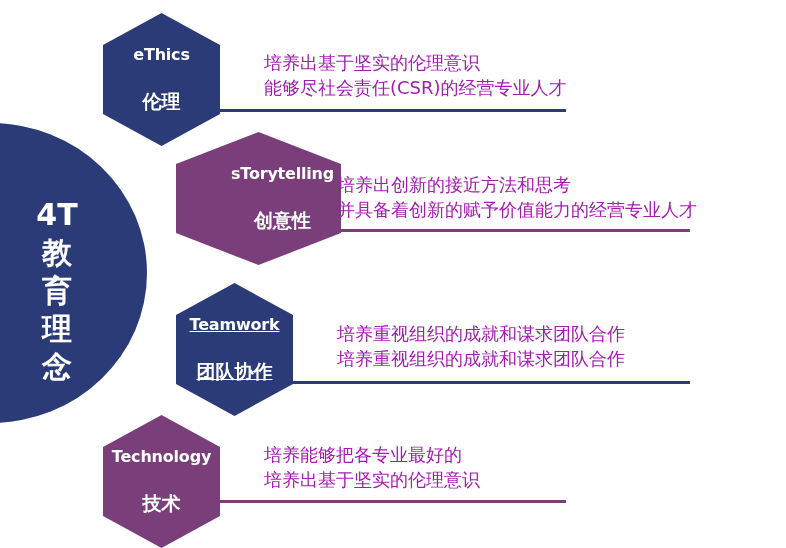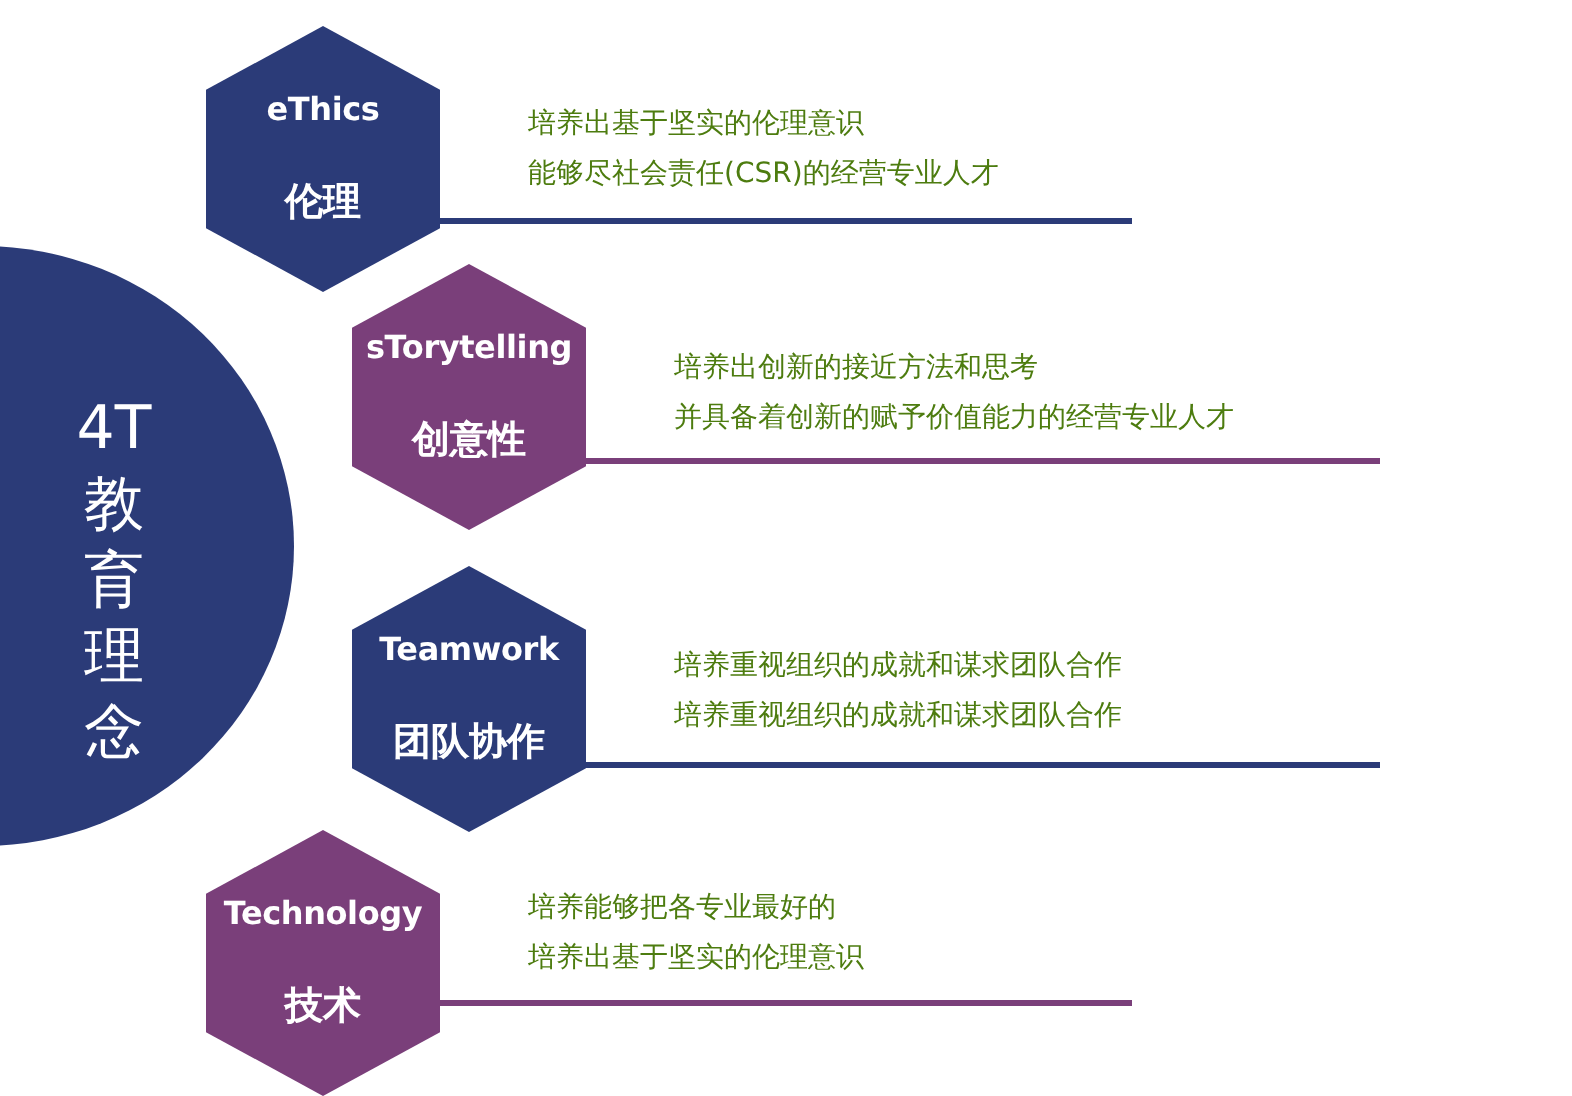--- a/index.html
+++ b/index.html
@@ -1,30 +1,30 @@
 <!DOCTYPE html>
 <html><head>
 <meta charset="utf-8">
 <style>
   html,body{margin:0;padding:0;background:#ffffff;}
   body{width:786px;height:548px;position:relative;overflow:hidden;
        font-family:"DejaVu Sans","Liberation Sans",sans-serif;}
   .circle{position:absolute;left:-165px;top:123px;width:312px;height:300px;border-radius:50%;
           background:#2b3b78;}
   .circle-text{position:absolute;left:22px;top:196px;width:70px;text-align:center;color:#fff;
-          font-weight:normal;font-size:30px;line-height:38px;}
+          font-weight:bold;font-size:30px;line-height:38px;}
   .hex{position:absolute;width:117px;height:133px;
        clip-path:polygon(50% 0%,100% 24%,100% 76%,50% 100%,0% 76%,0% 24%);
        display:flex;flex-direction:column;align-items:center;justify-content:center;color:#fff;font-weight:bold;text-align:center;}
   .hex .en{font-size:16px;line-height:22px;white-space:nowrap;letter-spacing:-0.2px;}
   .hex .zh{font-size:19px;line-height:30px;margin-top:20px;}
   .navy{background:#2b3b78;}
   .purple{background:#7a3f7a;}
   .line{position:absolute;height:3px;}
-  .desc{position:absolute;font-size:14px;line-height:25px;color:#4d7c0f;white-space:nowrap;}
+  .desc{position:absolute;font-size:18px;line-height:25px;color:#a21caf;white-space:nowrap;}
 </style>
 </head>
 <body>
 
 <div class="circle"></div>
 <div class="circle-text">
   <div>4T</div>
   <div>教</div>
   <div>育</div>
   <div>理</div>
@@ -35,31 +35,31 @@
 <div class="hex navy" style="left:103px;top:13px;">
   <div class="en">eThics</div>
   <div class="zh">伦理</div>
 </div>
 <div class="desc" style="left:264px;top:50px;">
   <div>培养出基于坚实的伦理意识</div>
   <div>能够尽社会责任(CSR)的经营专业人才</div>
 </div>
 
 <div class="line purple" style="left:270px;top:229px;width:420px;"></div>
-<div class="hex purple" style="left:176px;top:132px;">
+<div class="hex purple" style="left:176px;top:132px;padding-left:48px;">
   <div class="en">sTorytelling</div>
   <div class="zh">创意性</div>
 </div>
 <div class="desc" style="left:337px;top:172px;">
   <div>培养出创新的接近方法和思考</div>
   <div>并具备着创新的赋予价值能力的经营专业人才</div>
 </div>
 
 <div class="line navy" style="left:270px;top:381px;width:420px;"></div>
-<div class="hex navy" style="left:176px;top:283px;">
+<div class="hex navy" style="left:176px;top:283px;text-decoration:underline;">
   <div class="en">Teamwork</div>
   <div class="zh">团队协作</div>
 </div>
 <div class="desc" style="left:337px;top:321px;">
   <div>培养重视组织的成就和谋求团队合作</div>
   <div>培养重视组织的成就和谋求团队合作</div>
 </div>
 
 <div class="line purple" style="left:200px;top:500px;width:366px;"></div>
 <div class="hex purple" style="left:103px;top:415px;">

